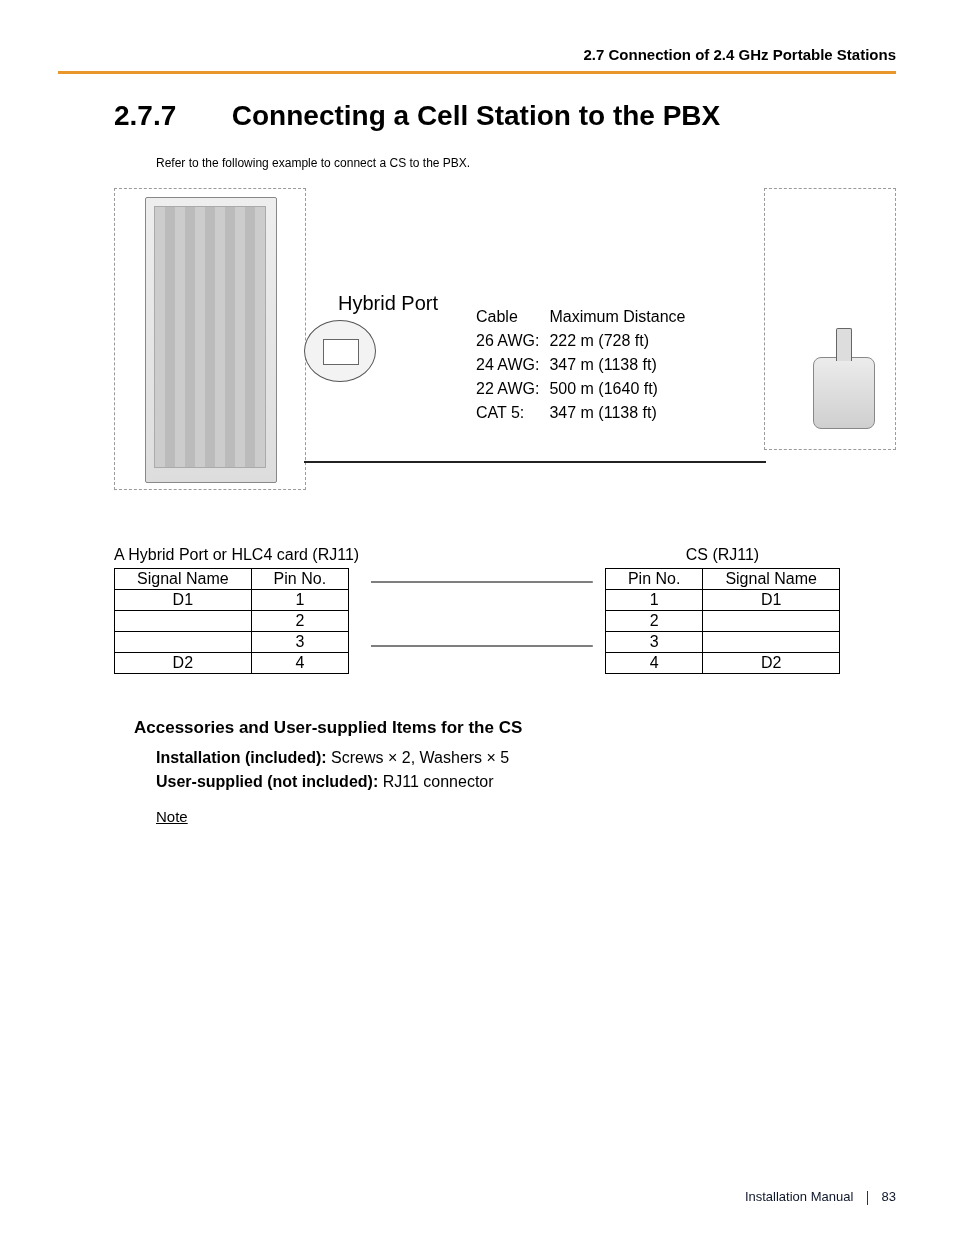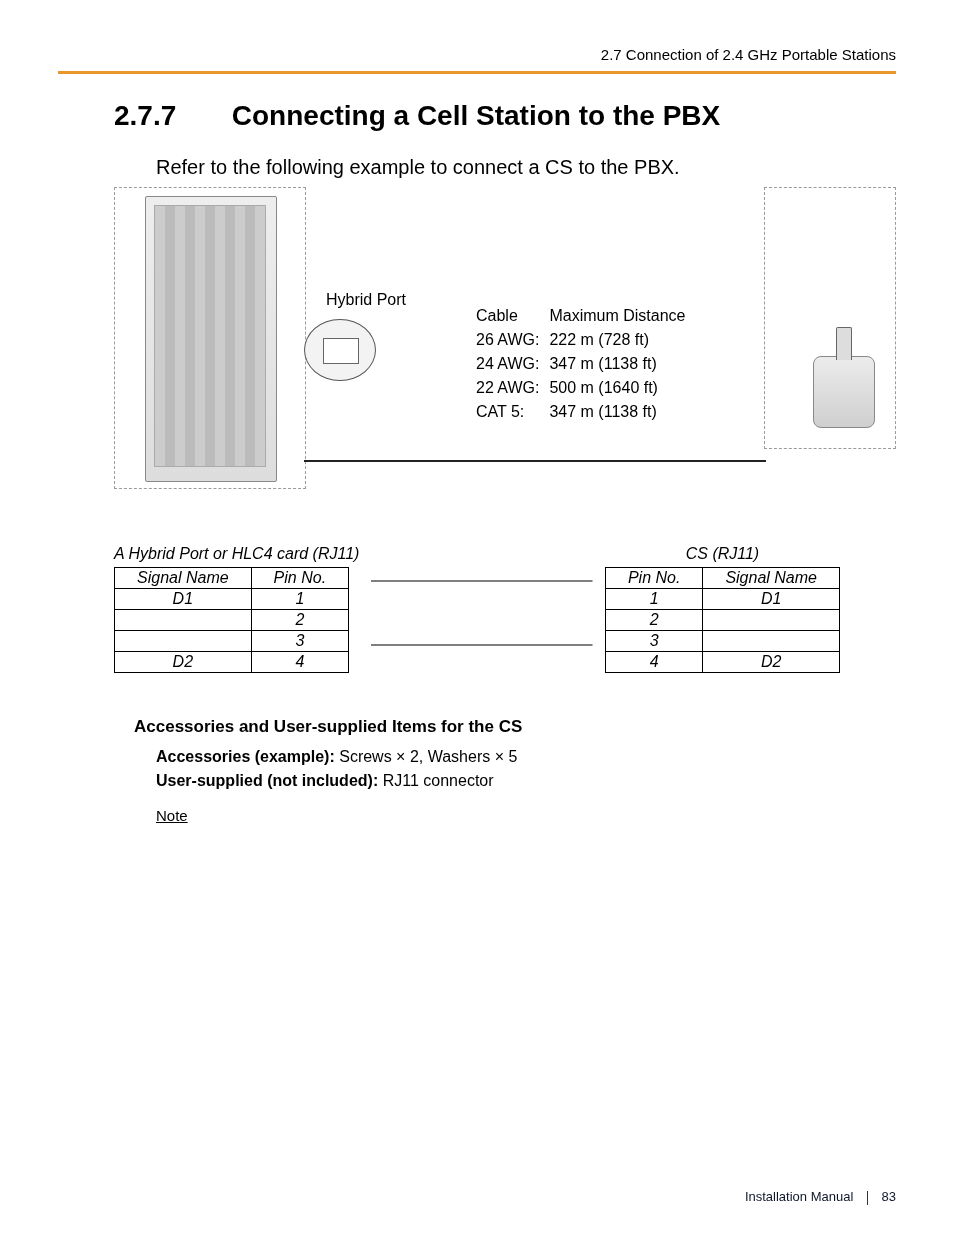--- a/index.html
+++ b/index.html
@@ -1,41 +1,41 @@
 <!DOCTYPE html>
 <html><head>
 <meta charset="utf-8">
 <style>
   :root { --orange:#e9962a; --text:#000; --muted:#333; }
   html,body{margin:0;padding:0;background:#fff;color:var(--text);font-family:Helvetica,Arial,sans-serif;font-size:15px;}
   .page{width:954px;min-height:1235px;margin:0 auto;box-sizing:border-box;padding:46px 58px 30px 58px;position:relative;}
-  .running-head{font-weight:normal;font-size:15px;text-align:right;padding-bottom:6px;}
+  .running-head{font-weight:bold;font-size:15px;text-align:right;padding-bottom:6px;}
   .head-rule{height:3px;background:var(--orange);margin:2px 0 26px 0;}
   h1.section{font-size:28px;font-weight:bold;margin:6px 0 24px 56px;}
   h1.section .num{display:inline-block;width:110px;}
-  .intro{margin:0 0 8px 98px;font-size:20px;}
+  .intro{margin:0 0 18px 98px;font-size:12px;}
   
   .diagram{position:relative;height:320px;margin:6px 0 38px 56px;}
   .dbox{position:absolute;border:1.5px dashed #9a9a9a;}
   .pbx{left:0;top:0;width:190px;height:300px;}
   .cs {right:0;top:0;width:130px;height:260px;}
   .pbx-unit{position:absolute;left:30px;top:8px;width:130px;height:284px;background:linear-gradient(#eee,#ddd);border:1px solid #888;border-radius:2px;}
   .pbx-unit:before{content:"";position:absolute;left:8px;top:8px;width:110px;height:260px;border:1px solid #aaa;background:repeating-linear-gradient(90deg,#ccc 0 10px,#bbb 10px 20px);}
   .cs-unit{position:absolute;right:20px;bottom:20px;width:60px;height:70px;background:linear-gradient(#ececec,#cfcfcf);border:1px solid #888;border-radius:8px;}
   .cs-unit:before{content:"";position:absolute;left:22px;top:-30px;width:14px;height:32px;border:1px solid #666;border-bottom:none;background:#ddd;border-radius:2px 2px 0 0;}
   .wire{position:absolute;left:190px;right:130px;bottom:45px;height:0;border-top:2px solid #222;}
   .callout{position:absolute;left:180px;top:102px;width:160px;}
   .bubble{position:absolute;left:10px;top:30px;width:70px;height:60px;border:1px solid #555;border-radius:50%;background:#f3f3f3;}
   .bubble:after{content:"";position:absolute;left:18px;top:18px;width:34px;height:24px;border:1px solid #666;background:#fff;}
-  .lbl{position:absolute;left:212px;top:104px;font-size:16px;}
+  .lbl{position:absolute;left:224px;top:104px;font-size:20px;}
   .spec{position:absolute;left:360px;top:116px;font-size:16px;line-height:22px;}
   .spec table td{padding:0 8px 0 0;white-space:nowrap;}
   
   .pinout{margin:0 56px 0 56px;}
-  .pinout-row{display:flex;gap:12px;font-style:italic;}
+  .pinout-row{display:flex;gap:12px;}
   .pt-cap{font-size:16px;margin:0 0 4px 0;text-align:center;}
   .pt-cap.left{text-align:left;}
   table.pin{border-collapse:collapse;font-size:16px;}
   table.pin th,table.pin td{border:1px solid #000;padding:1px 22px;text-align:center;font-weight:normal;}
   table.pin th{font-weight:normal;}
   .mid{flex:1;position:relative;}
   .mid svg{position:absolute;left:0;top:8px;width:100%;height:100px;}
   
   h3.acc{font-size:17px;font-weight:bold;margin:44px 0 8px 76px;}
   .acc-body{margin-left:98px;font-size:16px;line-height:24px;}
@@ -161,21 +161,21 @@
               </tr>
         </tbody>
           </table>
       </div>
     </div>
   </div>
 
   <h3 class="acc">Accessories and User-supplied Items for the CS</h3>
   <div class="acc-body">
     <div>
-      <b>Accessories (example): </b><span>Screws × 2, Washers × 5</span>
+      <b>Installation (included): </b><span>Screws × 2, Washers × 5</span>
     </div>
     <div>
       <b>User-supplied (not included): </b><span>RJ11 connector</span>
     </div>
   </div>
   <div class="note-h">Note</div>
 
   <div class="footer">
     <span>Installation Manual</span>
     <span class="sep"></span>

